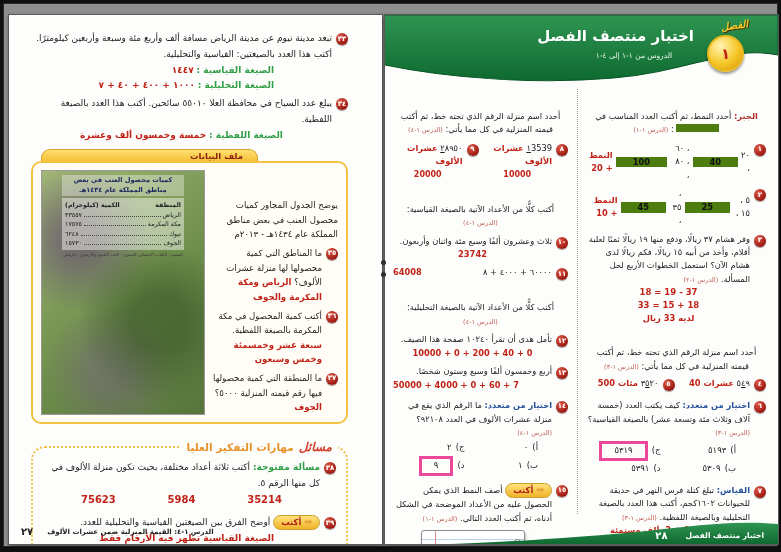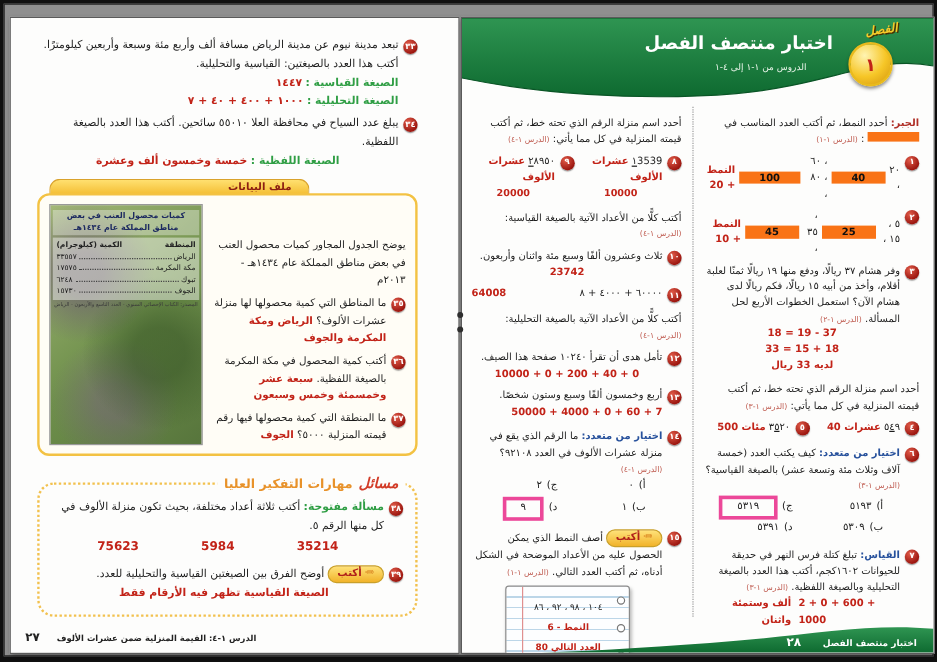--- a/index.html
+++ b/index.html
@@ -17,40 +17,40 @@
       background:radial-gradient(circle at 35% 30%,#e05a48,#9c1710 70%);
       color:#fff;font-size:7px;font-weight:bold;display:inline-flex;align-items:center;justify-content:center;
       box-shadow:0 1px 1px rgba(0,0,0,.4);}
   .q{display:flex;gap:4px;align-items:flex-start;}
   .qt{flex:1;min-width:0;}
   .red{color:#c22318;font-weight:bold;}
   .greenlbl{color:#2f9e44;font-weight:bold;}
   .bluelbl{color:#27519c;font-weight:bold;}
   .redlbl{color:#b03028;font-weight:bold;}
   .ref{font-size:6.5px;color:#bf5b50;white-space:nowrap;}
-  .graybox{display:inline-block;background:#f97316;color:#101010;font-weight:bold;padding:0 17px;line-height:1.3;}
+  .graybox{display:inline-block;background:#4d7c0f;color:#101010;font-weight:bold;padding:0 17px;line-height:1.3;}
   .ansbox{border:3px solid #ec4899;padding:0 12px;}
   u{text-underline-offset:1px;}
 
   
   .lp-body{padding:16px 34px 0 22px;font-size:9px;line-height:1.75;}
-  .ansline{font-size:9px;}
+  .ansline{margin-right:58px;font-size:9px;}
   .ansline.center{margin-right:0;text-align:center;}
 
   .folder{position:relative;margin-top:18px;}
   .folder-tab{position:absolute;top:-12px;right:90px;left:10px;height:13px;
       background:linear-gradient(#ffe070,#f3bb2e);border:1px solid #d9a22b;border-bottom:none;
       border-radius:9px 9px 0 0;color:#8c1f12;font-weight:bold;font-size:8.5px;
       display:flex;align-items:center;padding-right:14px;z-index:1;}
   .folder-box{position:relative;z-index:2;border:2px solid #f3c243;border-radius:10px;background:#fffdf6;
       padding:7px 8px;display:flex;gap:8px;}
   .df-right{flex:1;font-size:8.6px;line-height:1.7;margin-top:28px;}
   .df-right .q{margin-top:4px;}
 
-  .grape-card{flex:none;width:122px;border:1px solid #999;padding:4px 2px 2px;font-size:6.3px;line-height:1.5;
+  .grape-card{flex:none;width:122px;border:1px solid #999;padding:4px 20px 2px;font-size:6.3px;line-height:1.5;
       background:
         radial-gradient(circle at 22% 28%,rgba(96,60,120,.5) 0 9%,transparent 34%),
         radial-gradient(circle at 72% 62%,rgba(52,82,36,.55) 0 14%,transparent 42%),
         radial-gradient(circle at 42% 82%,rgba(128,84,150,.35) 0 8%,transparent 30%),
         linear-gradient(140deg,#a3b877,#6e8f4b 55%,#57753c);}
   .grape-title{color:#1d2a60;font-weight:bold;text-align:center;font-size:6.6px;line-height:1.45;
       background:rgba(255,255,255,.35);padding:1px 2px;}
   .grape-table{margin-top:2px;background:rgba(255,255,255,.45);padding:2px 3px;}
   .grape-hrow{display:flex;justify-content:space-between;font-weight:bold;color:#222;}
   .grape-row{display:flex;align-items:baseline;color:#1a1a1a;}
@@ -84,21 +84,21 @@
       background:radial-gradient(circle at 35% 28%,#fff4b2,#f6c627 55%,#d3950e);
       border:2px solid #e9ba1d;box-shadow:0 2px 3px rgba(0,0,0,.45);
       display:flex;align-items:center;justify-content:center;color:#c22318;font-weight:bold;font-size:15px;}
 
   .cols{position:absolute;top:74px;bottom:30px;left:8px;right:12px;display:flex;direction:rtl;gap:9px;
       font-size:8.3px;line-height:1.62;}
   .col-a{width:179px;}
   .col-divider{border-left:1px dotted #9a9a9a;}
   .col-b{flex:1;min-width:0;}
   .cols .q{margin-top:5px;}
-  .intro{margin-top:7px;}
+  .intro{margin-top:21px;text-align:center;}
   .seqline{display:flex;align-items:center;gap:3px;}
   .seqline .ans{margin-inline-start:auto;}
   .workline{text-align:center;direction:ltr;font-size:8.5px;line-height:1.5;}
   .row2{display:flex;gap:4px;}
   .row2>.q{flex:1;margin-top:0;}
   .opts{display:grid;grid-template-columns:1fr 1fr;gap:1px 6px;padding:2px 14px 0 4px;font-size:8.5px;}
   .opt{display:flex;gap:4px;align-items:center;}
   .q89{flex:1;}
   .q89 .sub{text-align:center;font-size:8px;}
 
@@ -433,21 +433,21 @@
             <div class="qt">
               <span>تأمل هدى أن تقرأ ١٠٢٤٠ صفحة هذا الصيف.</span>
               <div class="red" style="text-align:center"><bdi dir="ltr">10000 + 0 + 200 + 40 + 0</bdi></div>
             </div>
           </div>
 
           <div class="q">
             <span class="qn">١٣</span>
             <div class="qt">
               <span>أربع وخمسون ألفًا وسبع وستون شخصًا.</span>
-              <div class="red" style="text-align:right"><bdi dir="ltr">50000 + 4000 + 0 + 60 + 7</bdi></div>
+              <div class="red" style="text-align:left"><bdi dir="ltr">50000 + 4000 + 0 + 60 + 7</bdi></div>
             </div>
           </div>
 
           <div class="q" style="margin-top:7px">
             <span class="qn">١٤</span>
             <div class="qt">
               <span class="bluelbl">اختيار من متعدد:</span>
               <span>ما الرقم الذي يقع في منزلة عشرات الألوف في العدد ٩٢١٠٨؟</span>
               <span class="ref">(الدرس ١-٤)</span>
               <div class="opts">

